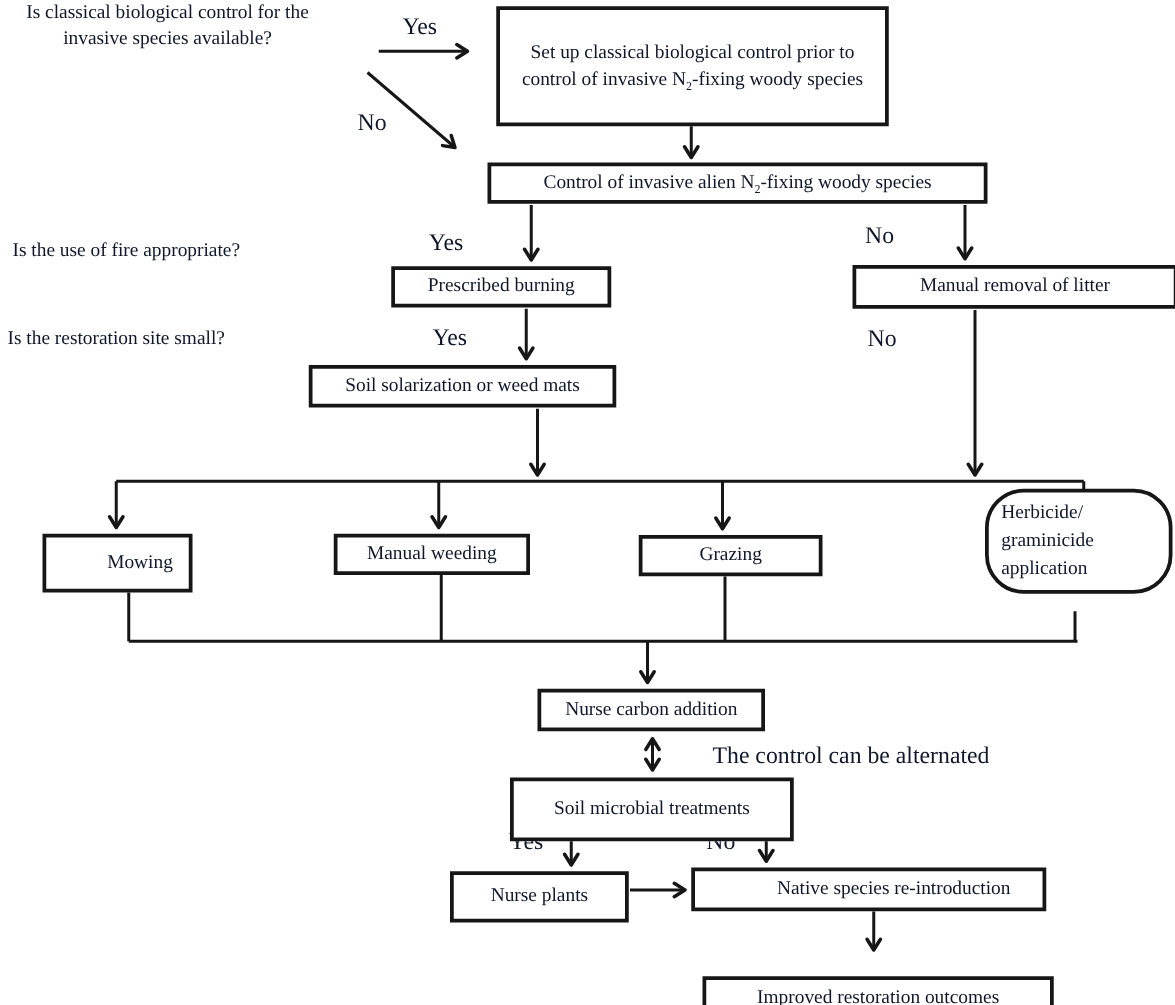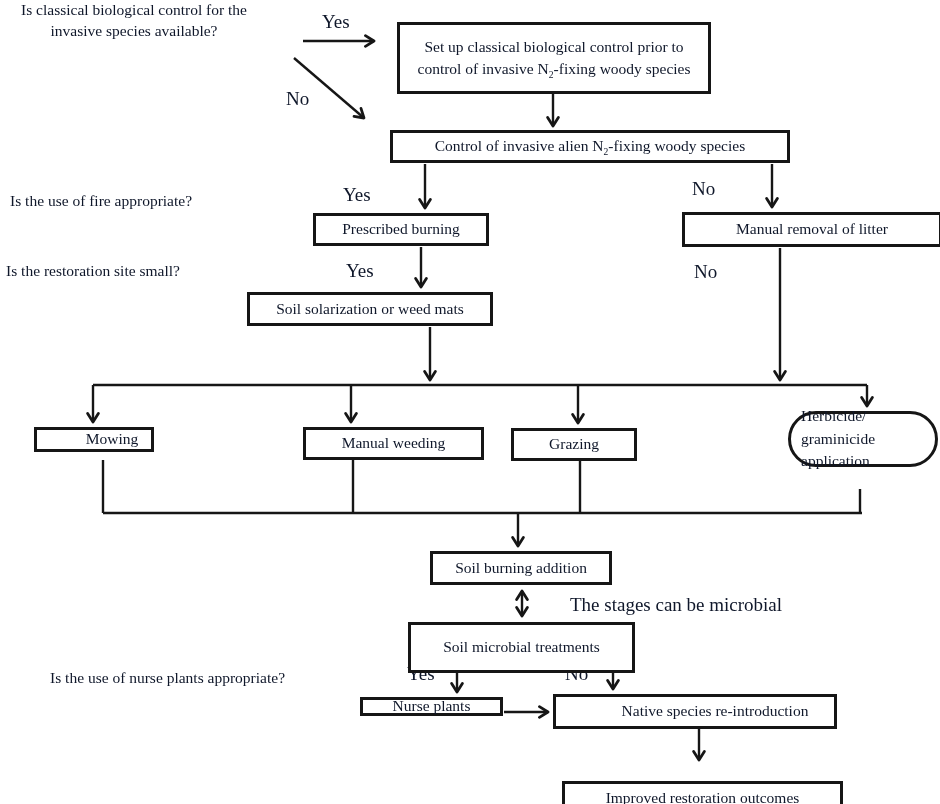--- a/index.html
+++ b/index.html
@@ -74,59 +74,58 @@
       <path d="M613,657 V689" marker-end="url(#arw)"></path>
       <path d="M504,712 H548" marker-end="url(#arw)"></path>
       <path d="M699,729 V760" marker-end="url(#arw)"></path>
     </g>
   </svg>
 
   <div class="qtext center" style="left:0;top:31;width:268px;">Is classical biological control for the
 invasive species available?</div>
   <div class="qtext" style="left:10px;top:191px;">Is the use of fire appropriate?</div>
   <div class="qtext" style="left:6px;top:261px;text-align:center;">Is the restoration site small?</div>
-  <div class="qtext" style="left:50px;top:668px;">Is the use of nurse plants appropriate?</div>
 
   <span class="edge-label" style="left:322px;top:11px;">Yes</span>
   <span class="edge-label" style="left:286px;top:88px;">No</span>
   <span class="edge-label" style="left:343px;top:184px;">Yes</span>
   <span class="edge-label" style="left:692px;top:178px;">No</span>
   <span class="edge-label" style="left:346px;top:260px;">Yes</span>
   <span class="edge-label" style="left:694px;top:261px;">No</span>
   <span class="edge-label" style="left:407px;top:663px;">Yes</span>
   <span class="edge-label" style="left:565px;top:663px;">No</span>
-  <span class="edge-label" style="left:570px;top:594px;">The stages can be microbial</span>
+  <span class="edge-label" style="left:570px;top:594px;">The control can be alternated</span>
 
-  <div class="node" style="left:397px;top:22px;width:314px;height:72px;">
+  <div class="node" style="left:397px;top:5px;width:314px;height:96px;">
     <div><span>Set up classical biological control prior to control of invasive N</span><sub>2</sub><span>-fixing woody species</span></div>
   </div>
 
   <div class="node" style="left:390px;top:130px;width:400px;height:33px;justify-content:center;">
     <div><span>Control of invasive alien N</span><sub>2</sub><span>-fixing woody species</span></div>
   </div>
 
   <div class="node" style="left:313px;top:213px;width:176px;height:33px;">Prescribed burning</div>
 
   <div class="node" style="left:682px;top:212px;width:260px;height:35px;">Manual removal of litter</div>
 
   <div class="node" style="left:247px;top:292px;width:246px;height:34px;">Soil solarization or weed mats</div>
 
-  <div class="node" style="left:34px;top:427px;width:120px;height:25px;padding-left:44px;">Mowing</div>
+  <div class="node" style="left:34px;top:427px;width:120px;height:47px;padding-left:44px;">Mowing</div>
 
-  <div class="node" style="left:267px;top:427px;width:181px;height:33px;margin-left:36px;">Manual weeding</div>
+  <div class="node" style="left:267px;top:427px;width:157px;height:33px;">Manual weeding</div>
 
-  <div class="node" style="left:511px;top:428px;width:126px;height:33px;">Grazing</div>
+  <div class="node" style="left:511px;top:428px;width:147px;height:33px;">Grazing</div>
 
-  <div class="node left-align prewrap" style="left:788px;top:411px;width:150px;height:56px;border-radius:31px;">Herbicide/
+  <div class="node left-align prewrap" style="left:788px;top:391px;width:150px;height:84px;border-radius:31px;">Herbicide/
 graminicide
 application</div>
 
-  <div class="node" style="left:430px;top:551px;width:182px;height:34px;">Soil burning addition</div>
+  <div class="node" style="left:430px;top:551px;width:182px;height:34px;">Nurse carbon addition</div>
 
   <div class="node" style="left:408px;top:622px;width:227px;height:51px;">Soil microbial treatments</div>
 
-  <div class="node" style="left:360px;top:697px;width:143px;height:19px;">Nurse plants</div>
+  <div class="node" style="left:360px;top:697px;width:143px;height:41px;">Nurse plants</div>
 
   <div class="node" style="left:553px;top:694px;width:284px;height:35px;padding-left:48px;">Native species re-introduction</div>
 
   <div class="node" style="left:562px;top:765px;width:281px;height:34px;margin-top:16px;">Improved restoration outcomes</div>
 
 </div>
 
 </body></html>

